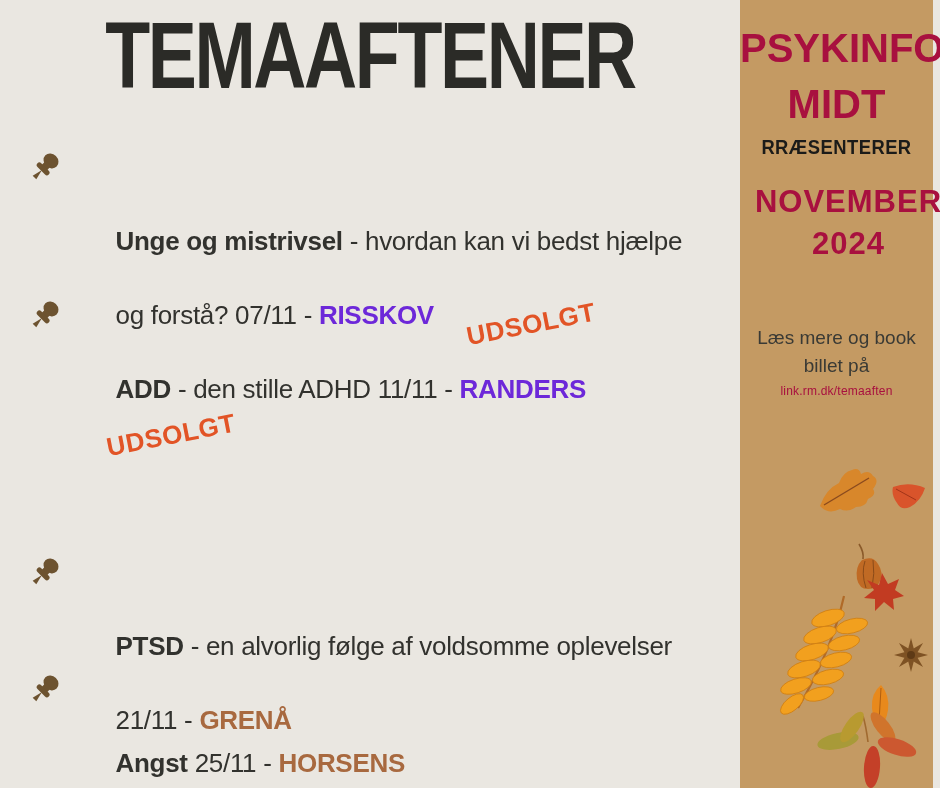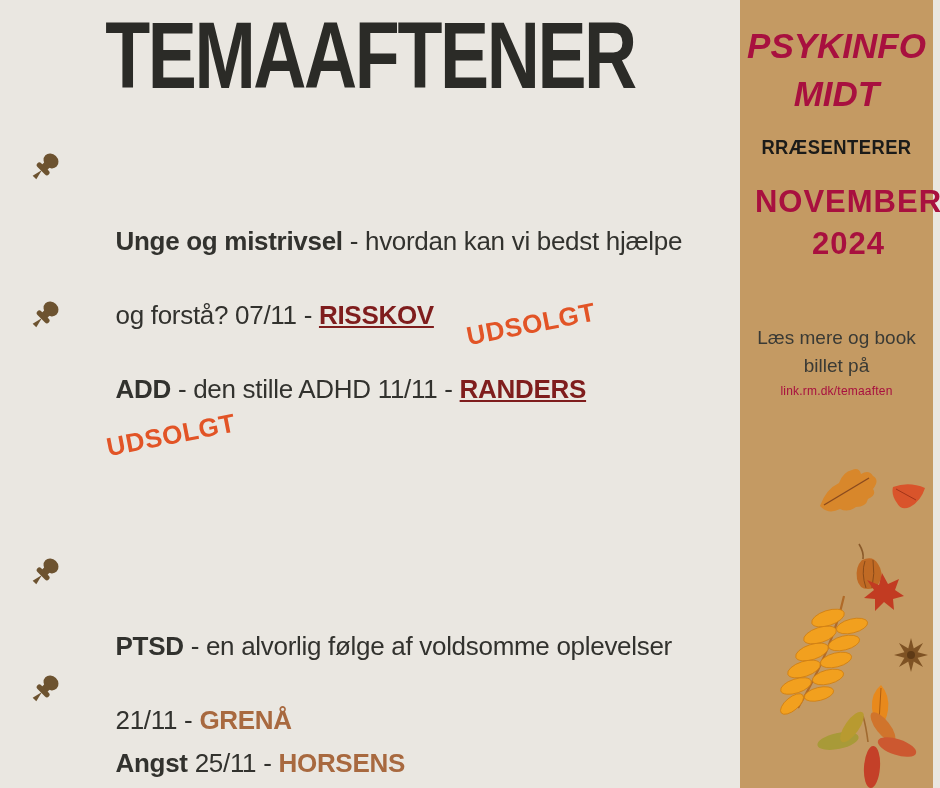--- a/index.html
+++ b/index.html
@@ -41,21 +41,21 @@
     letter-spacing: -0.3px;
     color: #32322e;
     white-space: pre-wrap;
   }
   .event .pin {
     position: absolute;
     left: 0; top: 1px;
     width: 34px; height: 34px;
   }
   .loc { font-weight: 700; }
-  .loc-dark   { color: #7f1d1d; text-decoration: underline; }
+  .loc-dark   { color: #6d28d9; }
   .loc-rust   { color: #a8693f; }
   .soldout {
     display: inline-block;
     font-weight: 700;
     font-size: 26px;
     color: #e25426;
     transform: rotate(-11deg) translateY(9px);
     margin-left: 30px;
     letter-spacing: 0.5px;
   }
@@ -71,26 +71,25 @@
     width: 193px; height: 788px;
     background: #c49a63;
     flex: 0 0 193px;
     text-align: center;
   }
   .edge-strip { flex: 1 1 auto; background: #eae7e1; }
   .brand {
     position: absolute; left: 0; width: 100%;
     color: #a8103f;
     font-weight: 800;
-    font-size: 35px;
+    font-size: 40px;
     letter-spacing: 0px;
-    font-style: italic;
   }
   .brand.l1 { top: 26px; }
-  .brand.l2 { top: 74px; }
+  .brand.l2 { top: 82px; }
   .presents {
     position: absolute; left: 0; width: 100%;
     top: 136px;
     color: #1b1b19;
     font-weight: 600;
     font-size: 20px;
     letter-spacing: 0.5px;
     transform: scaleX(0.92);
   }
   .month {

